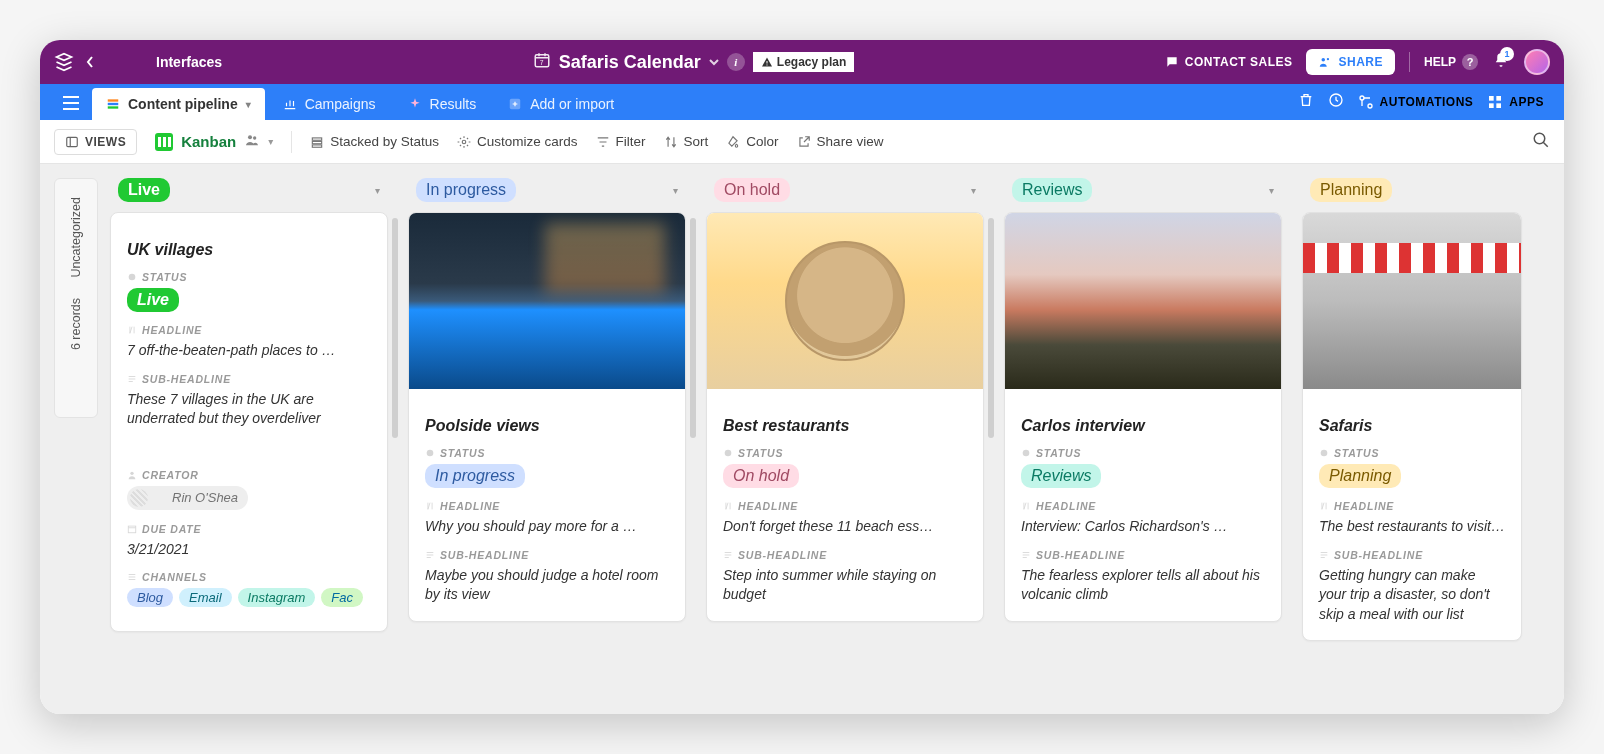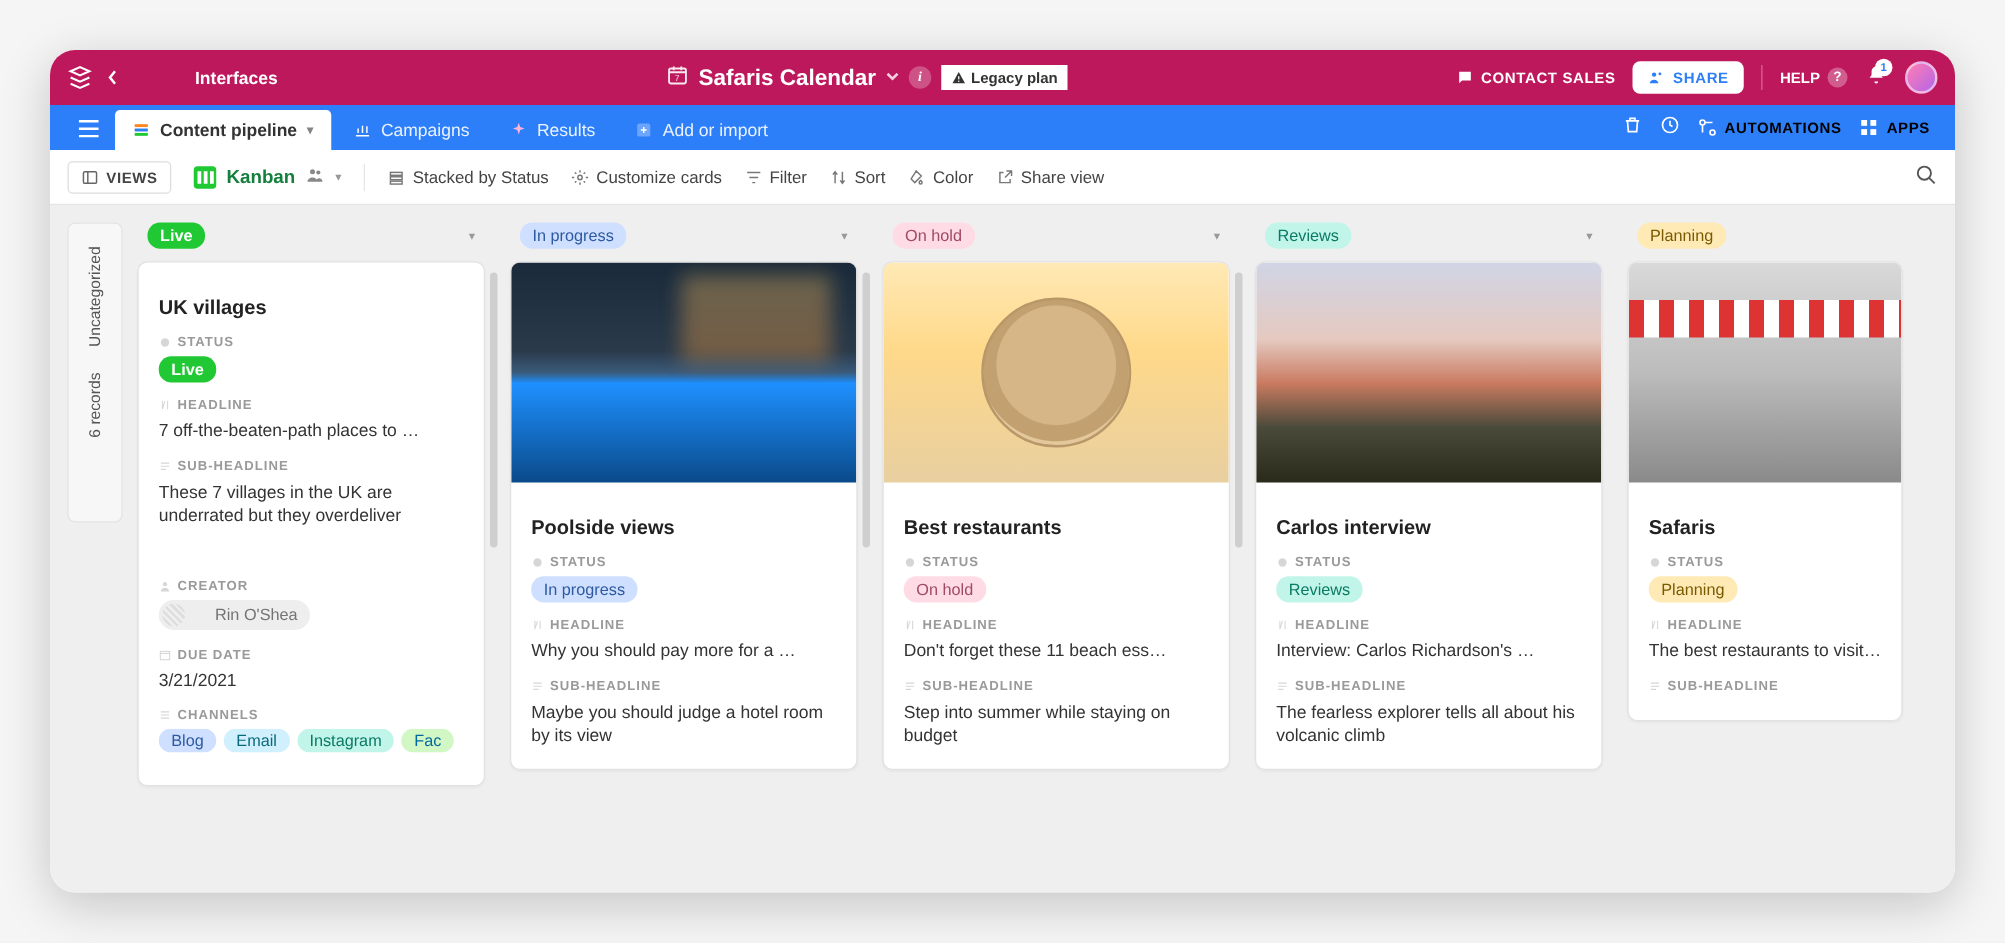--- a/index.html
+++ b/index.html
@@ -17,21 +17,21 @@
   left: 40px;
   right: 40px;
   bottom: 40px;
   background: #fff;
   border-radius: 20px;
   overflow: hidden;
   box-shadow: 0 10px 40px rgba(0,0,0,0.2);
 }
 
 .top-header {
-  background: #be185d;
+  background: #701a75;
   height: 44px;
   display: flex;
   align-items: center;
   padding: 0 14px;
   color: #fff;
   gap: 12px;
 }
 .logo-block {
   display: flex;
   align-items: center;
@@ -270,37 +270,37 @@
 .col-header {
   display: flex;
   align-items: center;
   justify-content: space-between;
   padding: 0 8px 10px 8px;
 }
 .pill {
   display: inline-block;
   padding: 3px 10px;
   border-radius: 10px;
-  font-size: 13px;
+  font-size: 16px;
   font-weight: 500;
 }
 .pill.live { background: #20c933; color: #fff; font-weight: 700; }
 .pill.inprogress { background: #cfdfff; color: #2d5aa0; }
 .pill.onhold { background: #ffdce5; color: #a04a63; }
 .pill.reviews { background: #c2f5e9; color: #0a7a63; }
 .pill.planning { background: #ffeab6; color: #7a5a00; }
 .dots { color: #999; font-size: 10px; }
 .card {
   background: #fff;
   border: 1px solid #e2e2e2;
   border-radius: 8px;
   overflow: hidden;
   box-shadow: 0 1px 2px rgba(0,0,0,.04);
 }
-.card-body { padding: 28px 16px 16px; }
+.card-body { padding: 28px 16px 16px; font-style: italic; }
 .card-cover {
   width: 100%;
   height: 176px;
 }
 .card-title {
   font-size: 16px;
   font-weight: 700;
   color: #222;
   margin-bottom: 10px;
 }
@@ -811,19 +811,20 @@
                 </svg>
               <span>HEADLINE</span>
             </div>
             <div class="field-text trunc">The best restaurants to visit t…</div>
             <div class="field-label">
               <svg width="10" height="10" viewBox="0 0 24 24" fill="none" stroke="#bbb" stroke-width="2">
                   <path d="M4 6h16M4 12h16M4 18h10"></path>
                 </svg>
               <span>SUB-HEADLINE</span>
             </div>
+            <div class="field-text">Getting hungry can make your trip a disaster, so don't skip a meal with our list</div>
           </div>
         </div>
       </div>
 
     </div>
   </div>
 </div>
 
 </body></html>

